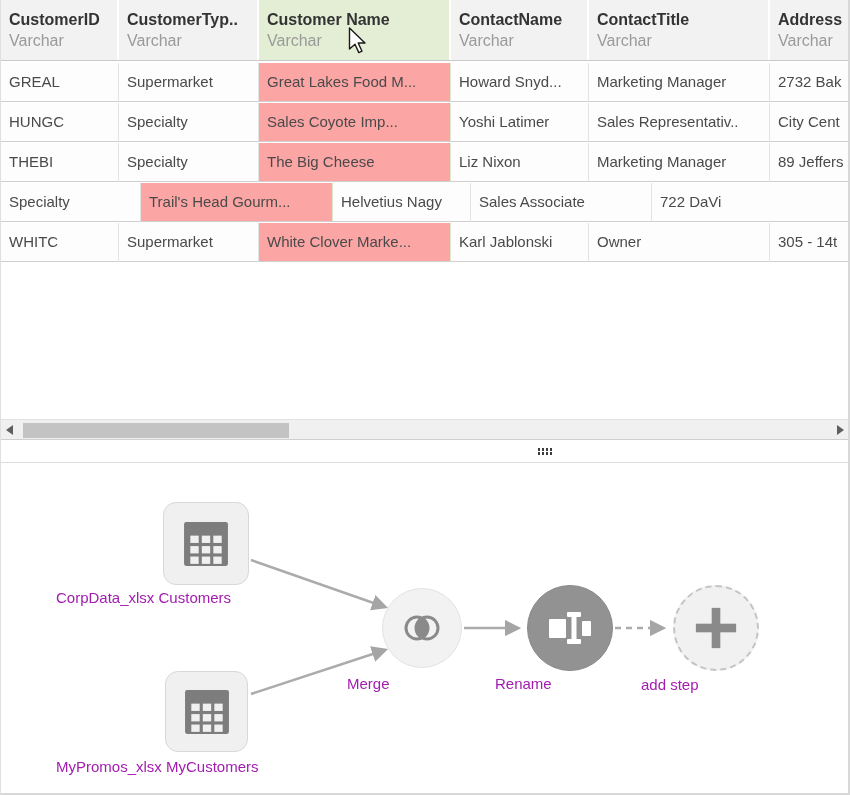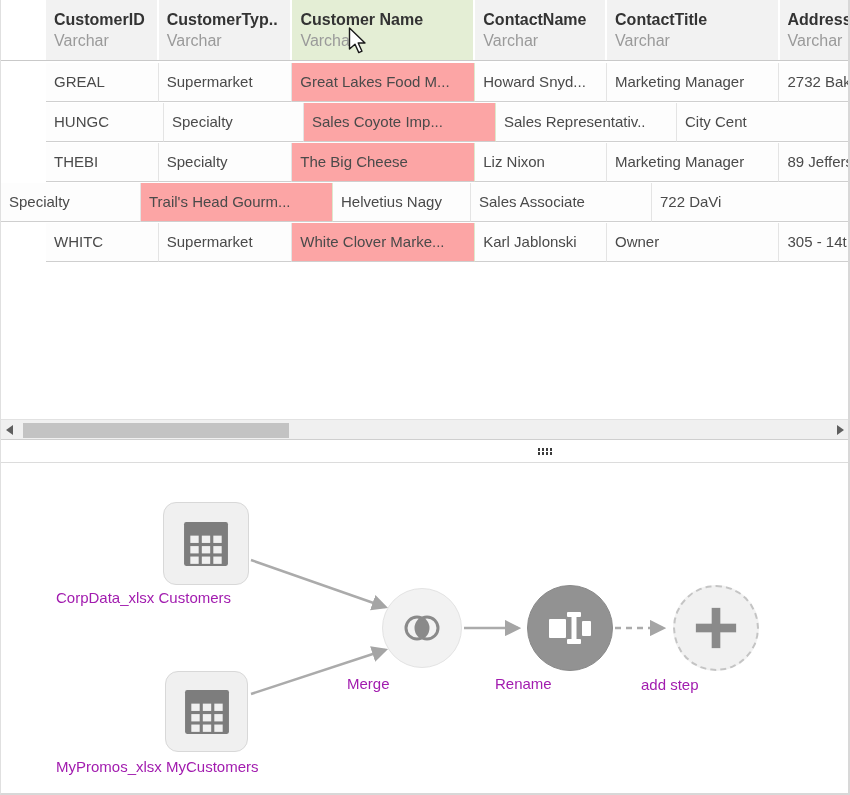--- a/index.html
+++ b/index.html
@@ -37,21 +37,21 @@
     border-right: 1px solid #e4e4e4;
     border-bottom: 1px solid #cfcfcf;
     font-size: 15px; color: #4a4a4a;
     line-height: 37px;
     padding: 0 6px 0 8px;
     overflow: hidden; white-space: nowrap;
   }
   .bcell.green { background: #fca5a5; border-right-color: #dde8cc; }
   .first-body-row { margin-top: 2px; }
 
-  .c0 { width: 118px; margin-left: 45px; } .c1 { width: 140px; } .c2 { width: 192px; }
+  .c0 { width: 118px; } .c1 { width: 140px; } .c2 { width: 192px; }
   .c3 { width: 138px; } .c4 { width: 181px; } .c5 { width: 200px; }
 
   
   .hscroll {
     position: absolute; left: 0; top: 419px; width: 850px; height: 21px;
     background: #f0f0f0; border-top: 1px solid #e2e2e2; border-bottom: 1px solid #cfcfcf;
   }
   .hscroll .arrow { position: absolute; top: 5px; width: 0; height: 0; border-style: solid; }
   .arrow-left { left: 5px; border-width: 5px 7px 5px 0; border-color: transparent #5f5f5f transparent transparent; }
   .arrow-right { right: 7px; border-width: 5px 0 5px 7px; border-color: transparent transparent transparent #5f5f5f; }
@@ -139,20 +139,21 @@
       <div class="bcell c1">Supermarket</div>
       <div class="bcell c2 green">Great Lakes Food M...</div>
       <div class="bcell c3">Howard Snyd...</div>
       <div class="bcell c4">Marketing Manager</div>
       <div class="bcell c5">2732 Bak</div>
     </div>
     <div class="grid-row body-row">
       <div class="bcell c0">HUNGC</div>
       <div class="bcell c1">Specialty</div>
       <div class="bcell c2 green">Sales Coyote Imp...</div>
+      <div class="bcell c3">Yoshi Latimer</div>
       <div class="bcell c4">Sales Representativ..</div>
       <div class="bcell c5">City Cent</div>
     </div>
     <div class="grid-row body-row">
       <div class="bcell c0">THEBI</div>
       <div class="bcell c1">Specialty</div>
       <div class="bcell c2 green">The Big Cheese</div>
       <div class="bcell c3">Liz Nixon</div>
       <div class="bcell c4">Marketing Manager</div>
       <div class="bcell c5">89 Jeffers</div>

